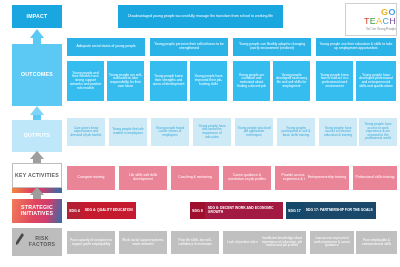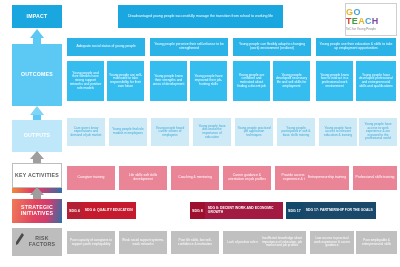--- a/index.html
+++ b/index.html
@@ -111,25 +111,25 @@
   .sdg8 .title{background:#a21942;}
   .sdg17 .code{background:#14486b;}
   .sdg17 .title{background:#19486a;}
 
   
   .logo{
     position:absolute;
     background:#ffffff;
     border:1px solid #cfcfcf;
     display:flex;flex-direction:column;
-    align-items:flex-start;justify-content:center;
+    align-items:flex-end;justify-content:center;
     box-sizing:border-box;
   }
   .logo .go{font-size:9px;font-weight:700;letter-spacing:.5px;line-height:1;}
-  .logo .teach{font-size:9px;font-weight:700;letter-spacing:.3px;line-height:1.05;}
+  .logo .teach{font-size:9px;font-weight:400;letter-spacing:.3px;line-height:1.05;}
   .logo .tagline{font-size:3.1px;color:#888;margin-top:1px;}
   .g1{color:#e8b423;} .g2{color:#4aa3d8;}
   .t1{color:#d4452e;} .t2{color:#3f9c45;} .t3{color:#e8b423;}
   .t4{color:#4aa3d8;} .t5{color:#7a4e9e;}
 </style>
 </head>
 <body>
 
 <div class="canvas">
 

